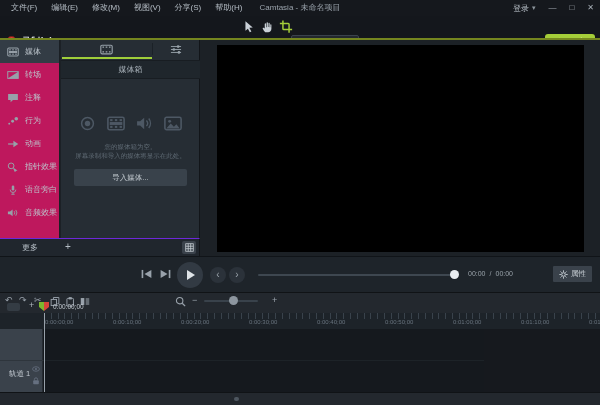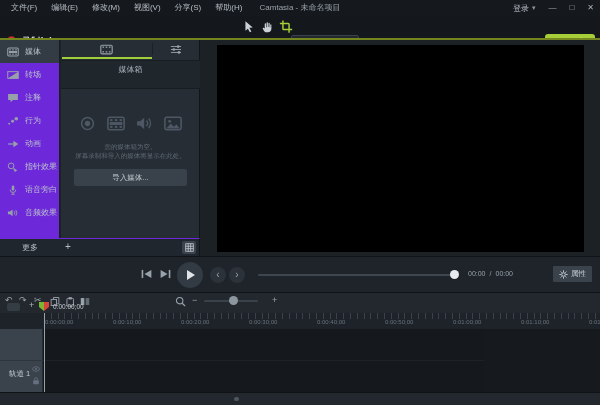--- a/index.html
+++ b/index.html
@@ -22,29 +22,29 @@
   .accent-line{position:absolute;left:0;top:38px;width:600px;height:2px;background:#75861f}
   .record-btn{position:absolute;left:6px;top:19px;display:flex;align-items:center;gap:5px}
   .rec-dot{width:11px;height:11px;border-radius:50%;background:#e03c34;border:1px solid #7d1d18}
   .rec-label{font-size:9px;font-weight:bold;color:#e9edf0}
   .zoom-select{position:absolute;left:291px;top:19px;width:68px;height:15px;background:#22272d;border:1px solid #3a424b;border-radius:2px;font-size:7.5px;color:#ced5da;line-height:13px;padding-left:8px}
   .zoom-caret{position:absolute;right:5px;top:0;font-size:7px;color:#8d969e}
   .share-btn{position:absolute;right:5px;top:18px;width:50px;height:17px;background:#a5ce39;border-radius:3px;display:flex;align-items:center;justify-content:center;gap:4px}
   .share-label{font-size:8.5px;font-weight:bold;color:#fff}
   
   .main{position:absolute;left:0;top:40px;width:600px;height:216px;background:#1c2126}
-  .sidebar{position:absolute;left:0;top:0;width:60px;height:198px;background:#6d28d9;border-right:1px solid #1a1f24}
+  .sidebar{position:absolute;left:0;top:0;width:60px;height:198px;background:#be185d;border-right:1px solid #1a1f24}
   .side-item{display:flex;align-items:center;gap:6px;height:23px;padding-left:7px}
   .side-item.active{background:#333c45}
   .side-label{font-size:8px;color:#bcc4cb;white-space:nowrap}
   .panel{position:absolute;left:61px;top:0;width:139px;height:198px;background:#262d34;border-right:1px solid #121519}
   .tabbar{position:absolute;left:0;top:0;width:139px;height:19px}
   .tab-underline{position:absolute;left:1px;top:17px;width:90px;height:2px;background:#9fce3a}
   .tab-divider{position:absolute;left:91px;top:3px;width:1px;height:12px;background:#1b2127}
-  .bin-header{position:absolute;left:0;top:20px;width:139px;height:29px;background:#1f262c;border-top:1px solid #181d22;border-bottom:1px solid #181d22;text-align:center;font-size:8px;color:#aab3bb;line-height:18px}
+  .bin-header{position:absolute;left:0;top:20px;width:139px;height:19px;background:#1f262c;border-top:1px solid #181d22;border-bottom:1px solid #181d22;text-align:center;font-size:8px;color:#aab3bb;line-height:18px}
   .empty-icons{position:absolute;left:0;top:76px;width:139px;display:flex;justify-content:center;gap:11px;color:#4d5864}
   .empty-text{position:absolute;left:0;top:102px;width:139px;text-align:center;font-size:6.5px;line-height:9px;color:#5f6a74}
   .import-btn{position:absolute;left:13px;top:129px;width:113px;height:17px;background:#39424b;border-radius:2px;text-align:center;font-size:7.5px;color:#c6cdd3;line-height:17px}
   .bottom-strip{position:absolute;left:0;top:198px;width:200px;height:18px;background:#20262d;border-top:1px solid #6d28d9;border-right:1px solid #121519}
   .more-label{position:absolute;left:0;top:0;width:60px;text-align:center;font-size:8px;color:#b6bec6;line-height:17px}
   .add-media-label{position:absolute;left:60px;top:0;width:16px;text-align:center;font-size:10px;color:#b6bec6;line-height:16px}
   .grid-btn{position:absolute;right:3px;top:2px;width:14px;height:13px;background:#3a424b;border-radius:2px;display:flex;align-items:center;justify-content:center;color:#cfd6db}
   .canvas{position:absolute;left:201px;top:0;width:399px;height:216px;background:#1c2126}
   .preview{position:absolute;left:16px;top:5px;width:367px;height:207px;background:#000;border:1px solid #000}
   

